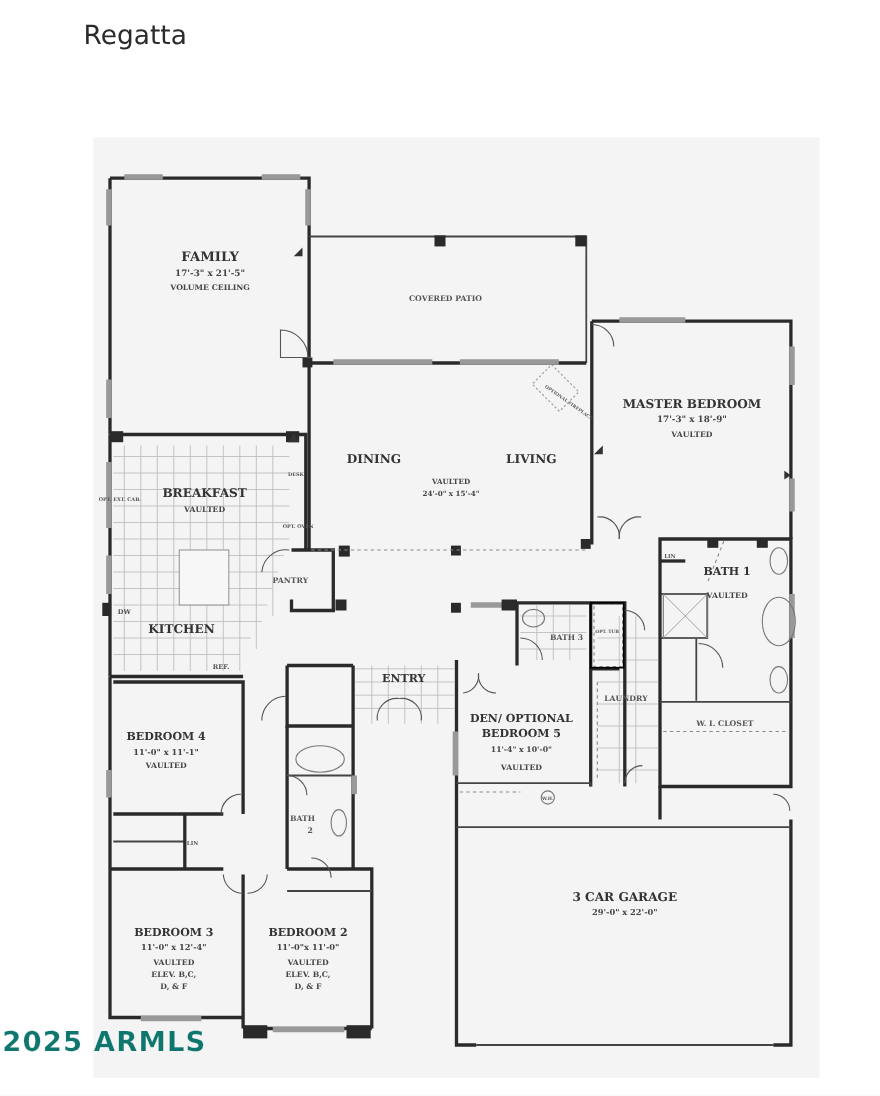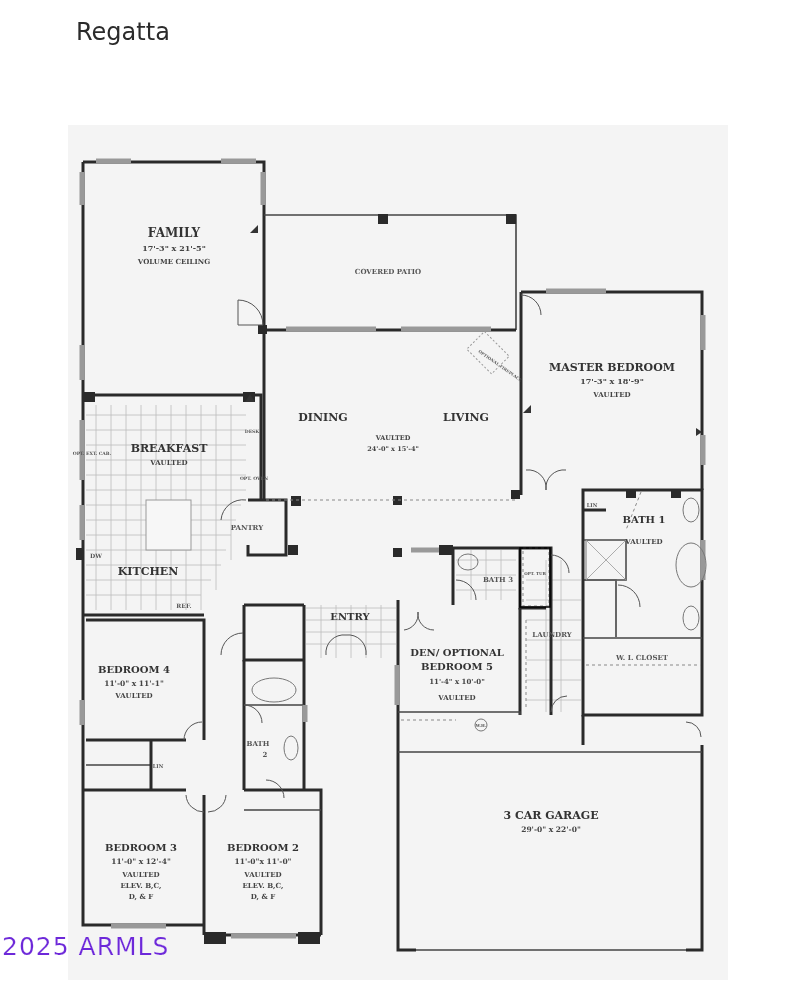--- a/index.html
+++ b/index.html
@@ -5,30 +5,30 @@
   html, body { margin: 0; padding: 0; }
   body {
     width: 800px; height: 996px; background: #ffffff; position: relative; overflow: hidden;
     font-family: "DejaVu Sans", sans-serif;
   }
   .page-title {
     position: absolute; left: 76px; top: 18px; font-size: 24px; color: #2b2b2b;
     font-family: "DejaVu Sans", sans-serif;
   }
   .plan-wrap {
-    position: absolute; left: 68px; top: 125px; width: 660px; height: 855px;
+    position: absolute; left: 85px; top: 125px; width: 660px; height: 855px;
     background: #f4f4f4;
   }
   svg.plan { position: absolute; left: 0; top: 0; }
   .room-label { font-family: "DejaVu Serif", serif; font-weight: bold; fill: #333; }
   .room-dim { font-family: "DejaVu Serif", serif; font-weight: bold; fill: #444; }
   .small-label { font-family: "DejaVu Serif", serif; font-weight: bold; fill: #555; }
   .watermark {
     position: absolute; left: 2px; top: 932px; font-size: 25px; letter-spacing: 1px;
-    color: #6d28d9; font-family: "DejaVu Sans", sans-serif; font-weight: 400;
+    color: #0f766e; font-family: "DejaVu Sans", sans-serif; font-weight: 700;
     -webkit-text-stroke: 0.2px #fff;
   }
   .wall { stroke: #2a2a2a; stroke-width: 3; fill: none; }
   .wall-thin { stroke: #444; stroke-width: 1.6; fill: none; }
   .window { stroke: #999; stroke-width: 5; fill: none; }
   .grid { stroke: #bdbdbd; stroke-width: 0.8; }
   .dash { stroke: #888; stroke-width: 1; stroke-dasharray: 3 3; fill: none; }
   .door { stroke: #555; stroke-width: 1; fill: none; }
   .post { fill: #2a2a2a; }
 </style>

